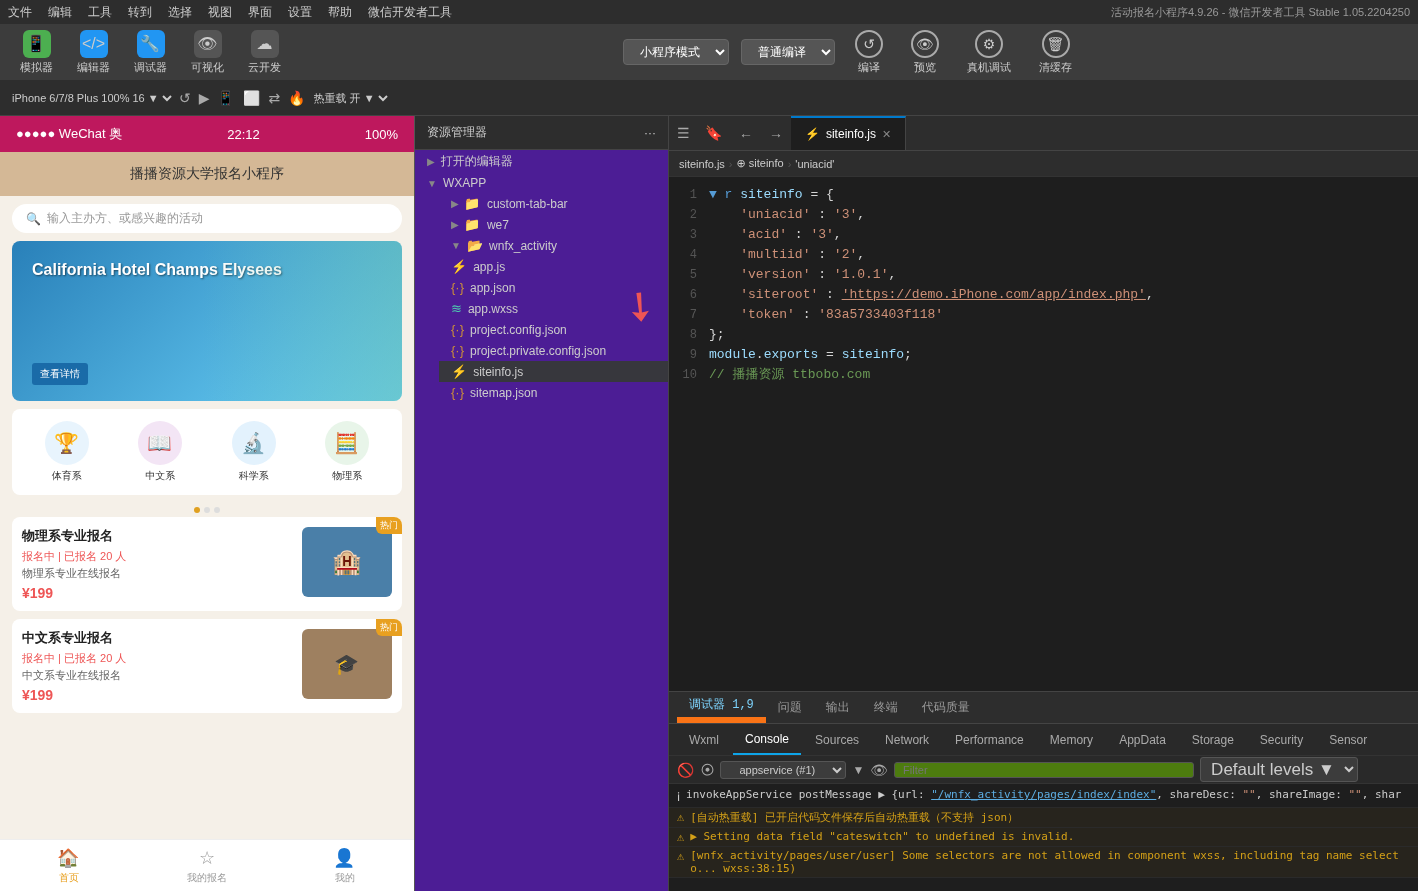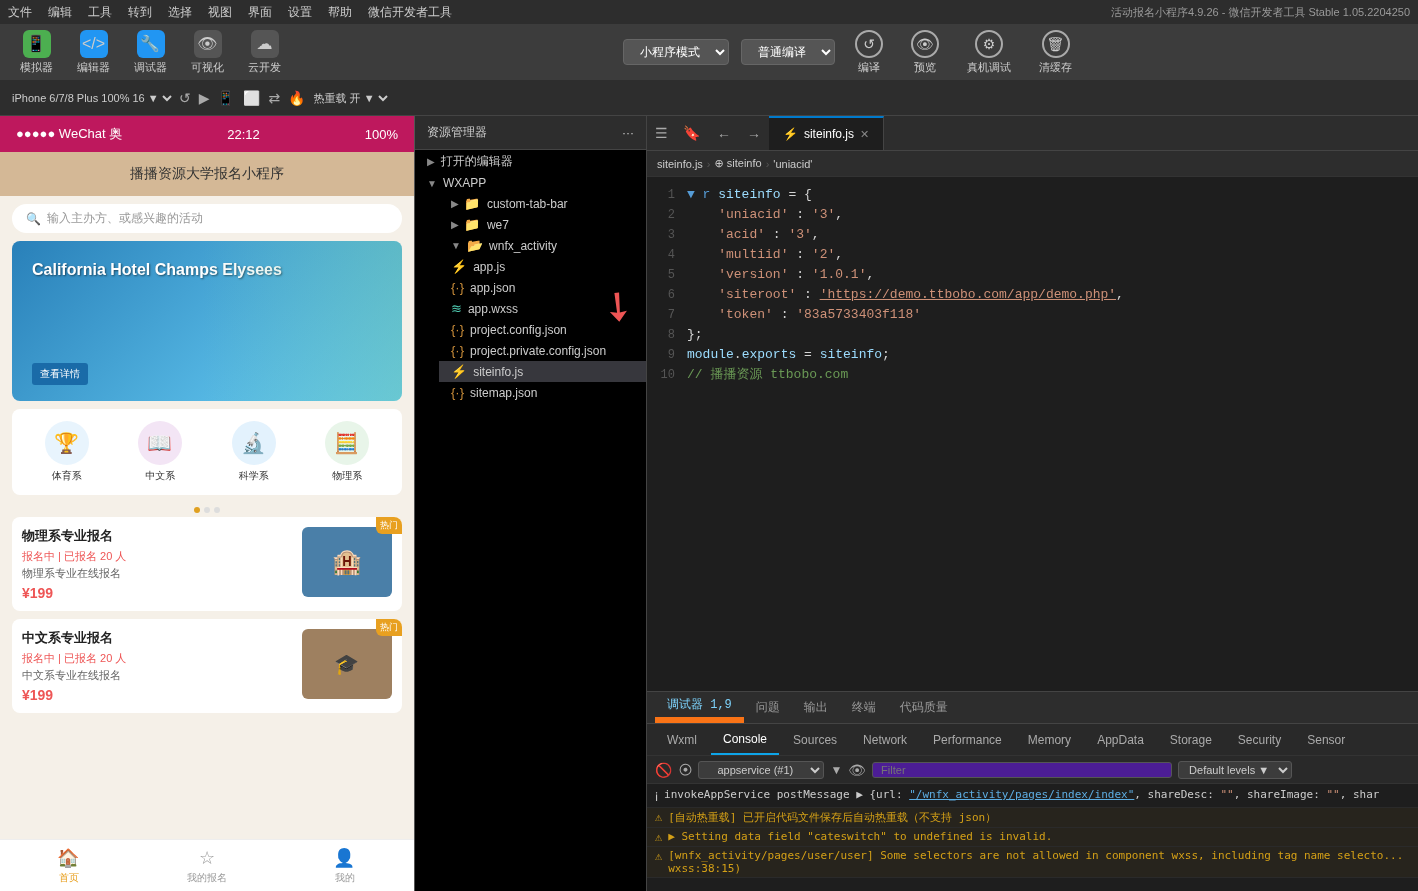--- a/index.html
+++ b/index.html
@@ -309,22 +309,22 @@
       justify-content: center;
       gap: 2px;
       font-size: 10px;
       color: #999;
     }
     .nav-item.active { color: #e8a020; }
     .nav-icon { font-size: 18px; }
 
     
     .file-panel {
-      width: 232px;
-      background: #000000;
+      width: 254px;
+      background: #4c1d95;
       flex-shrink: 0;
       display: flex;
       flex-direction: column;
       border-right: 1px solid #444;
     }
     .file-panel-header {
       padding: 8px 12px;
       font-size: 12px;
       color: #ccc;
       background: #2d2d2d;
@@ -489,33 +489,33 @@
     .dt-select {
       background: #3c3c3c;
       border: 1px solid #555;
       color: #ccc;
       font-size: 11px;
       padding: 1px 14px;
       border-radius: 3px;
     }
     .dt-filter {
       flex: 1;
-      background: #4c1d95;
+      background: #4d7c0f;
       border: 1px solid #555;
       color: #ccc;
       font-size: 11px;
       padding: 1px 8px;
       border-radius: 3px;
       max-width: 300px;
     }
     .dt-levels {
       background: #3c3c3c;
       border: 1px solid #555;
       color: #ccc;
-      font-size: 11px;
+      font-size: 17px;
       padding: 1px 6px;
       border-radius: 3px;
     }
     .console-area {
       flex: 1;
       overflow-y: auto;
       padding: 2px 0;
     }
     .console-line {
       padding: 2px 8px;
@@ -815,21 +815,21 @@
       <div class="code-line">
         <span class="line-num">4</span>
         <span class="line-content"><span class="punct">    </span><span class="str">'multiid'</span><span class="punct"> : </span><span class="str">'2'</span><span class="punct">,</span></span>
       </div>
       <div class="code-line">
         <span class="line-num">5</span>
         <span class="line-content"><span class="punct">    </span><span class="str">'version'</span><span class="punct"> : </span><span class="str">'1.0.1'</span><span class="punct">,</span></span>
       </div>
       <div class="code-line">
         <span class="line-num">6</span>
-        <span class="line-content"><span class="punct">    </span><span class="str">'siteroot'</span><span class="punct"> : </span><span class="url-link">'https://demo.ttbobo.com/app/demo.php'</span><span class="punct">,</span></span>
+        <span class="line-content"><span class="punct">    </span><span class="str">'siteroot'</span><span class="punct"> : </span><span class="url-link">'https://demo.iPhone.com/app/index.php'</span><span class="punct">,</span></span>
       </div>
       <div class="code-line">
         <span class="line-num">7</span>
         <span class="line-content"><span class="punct">    </span><span class="str">'token'</span><span class="punct"> : </span><span class="str">'83a5733403f118'</span></span>
       </div>
       <div class="code-line">
         <span class="line-num">8</span>
         <span class="line-content"><span class="punct">};</span></span>
       </div>
       <div class="code-line">

